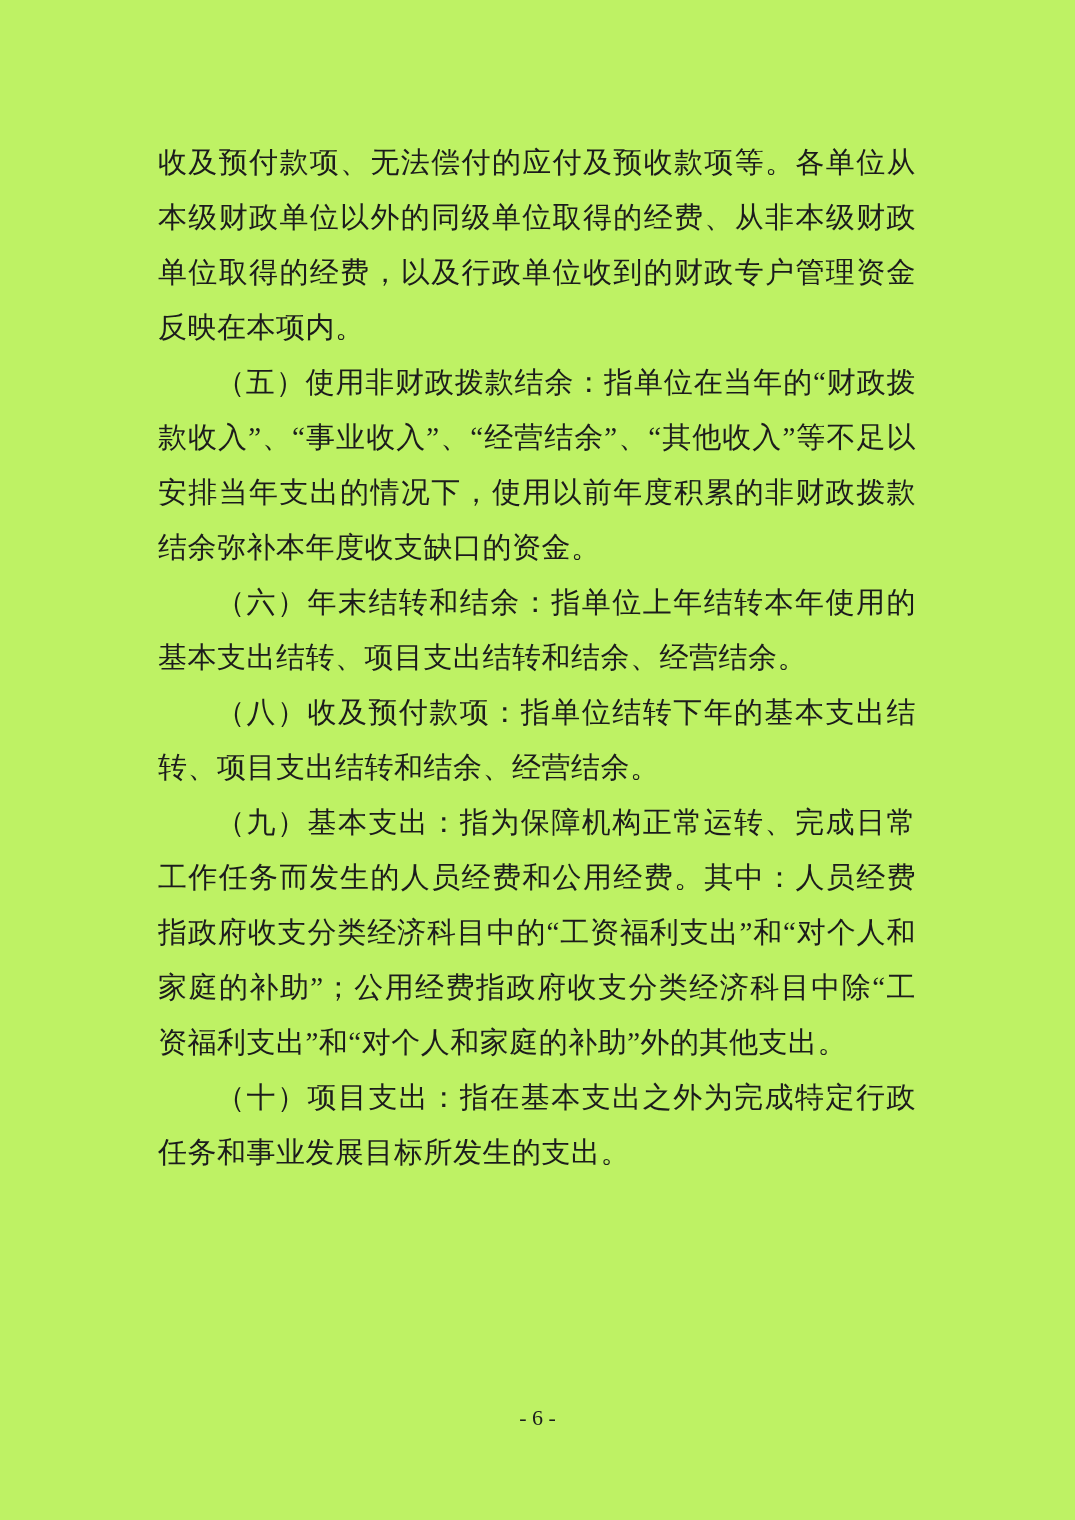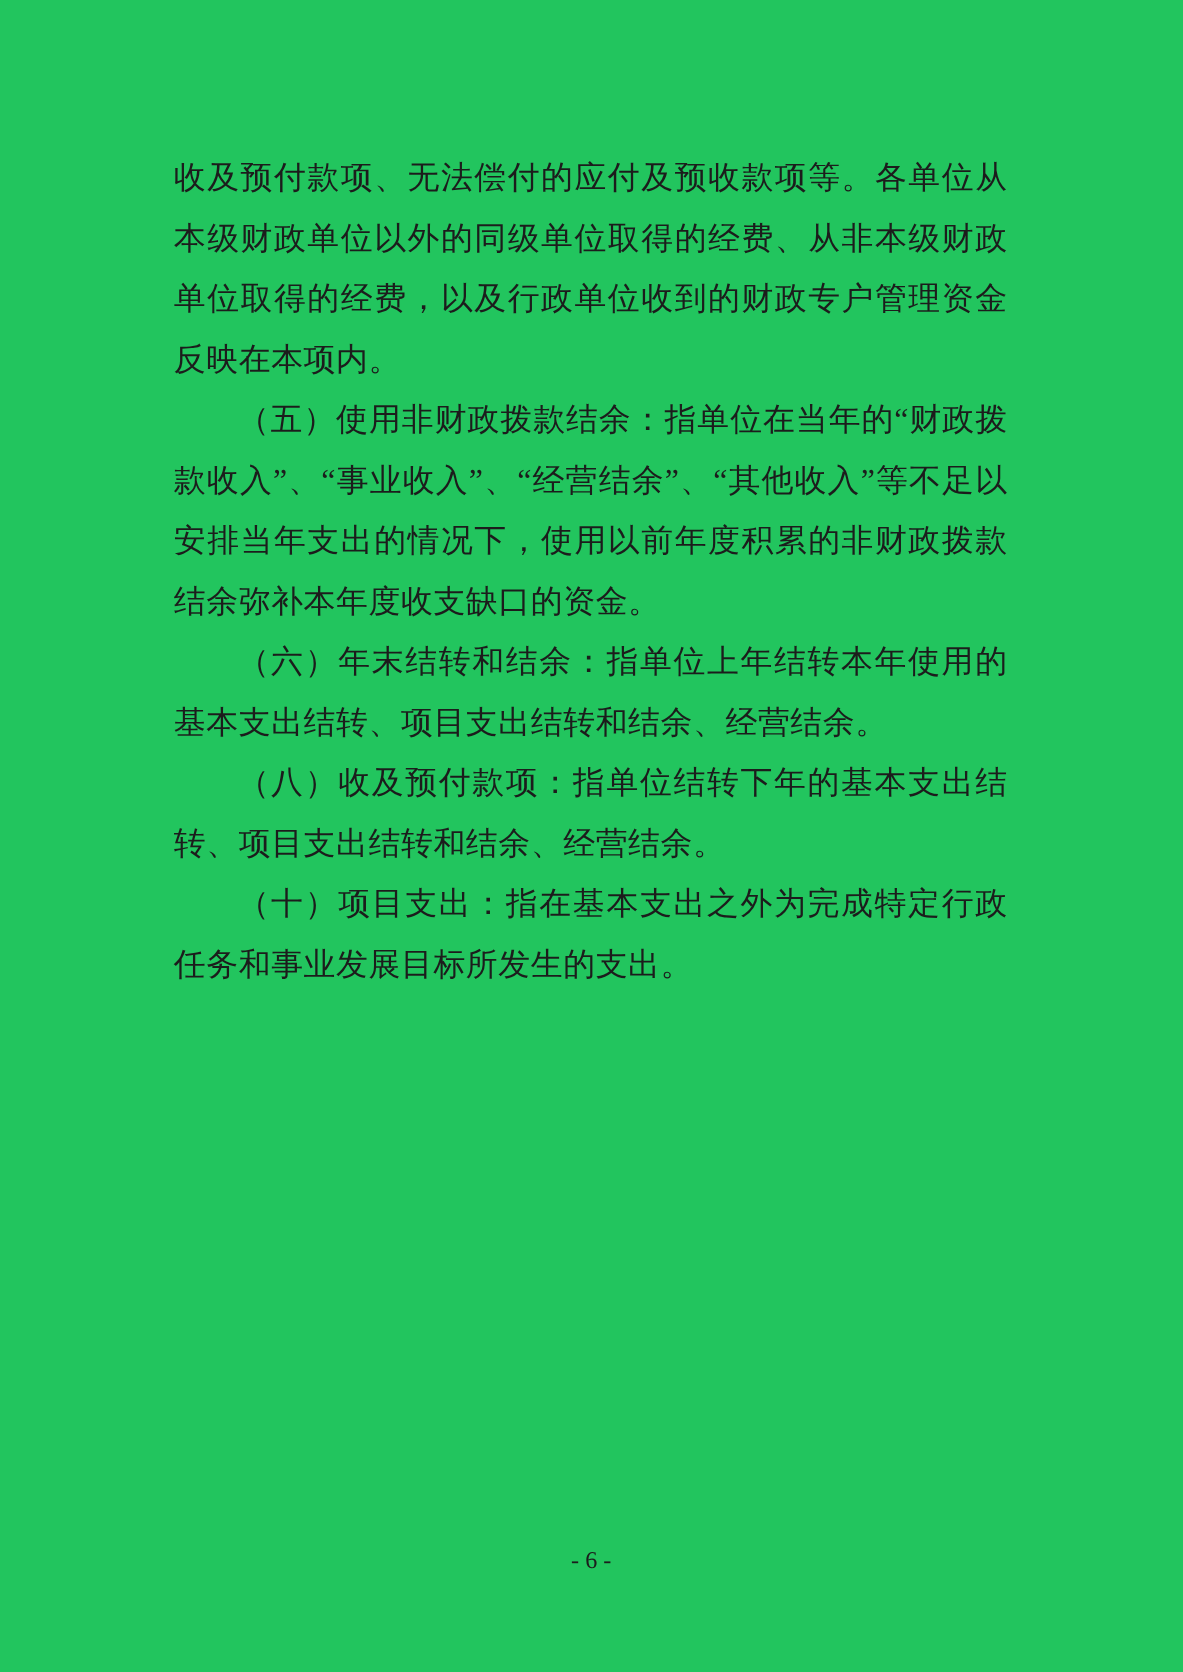--- a/index.html
+++ b/index.html
@@ -11,21 +11,21 @@
     height: 1520px;
     background: #ffffff;
     position: relative;
     font-family: "Liberation Serif", "DejaVu Serif", serif;
     color: #1c1c1c;
     overflow: hidden;
   }
   .page {
     position: absolute;
     inset: 0;
-    background: #22c55e;
+    background: #bef264;
   }
   .content {
     position: absolute;
     left: 158px;
     top: 135px;
     width: 758px;
     font-size: 29px;
     line-height: 55px;
     text-align: justify;
     text-justify: inter-character;
@@ -61,20 +61,21 @@
 
     <p class="para no-indent"><span>收及预付款项、无法偿付的应付及预收款项等。各单位从本级财政单位以外的同级单位取得的经费、从非本级财政单位取得的经费，以及行政单位收到的财政专户管理资金反映在本项内。</span></p>
 
     <p class="para"><span class="head">（五）使用非财政拨款结余：</span><span>指单位在当年的“财政拨款收入”、“事业收入”、“经营结余”、“其他收入”等不足以安排当年支出的情况下，使用以前年度积累的非财政拨款结余弥补本年度收支缺口的资金。</span></p>
 
     <p class="para"><span class="head">（六）年末结转和结余：</span><span>指单位上年结转本年使用的基本支出结转、项目支出结转和结余、经营结余。</span></p>
 
 
     <p class="para"><span class="head">（八）收及预付款项：</span><span>指单位结转下年的基本支出结转、项目支出结转和结余、经营结余。</span></p>
 
+    <p class="para"><span class="head">（九）基本支出：</span><span>指为保障机构正常运转、完成日常工作任务而发生的人员经费和公用经费。其中：人员经费指政府收支分类经济科目中的“工资福利支出”和“对个人和家庭的补助”；公用经费指政府收支分类经济科目中除“工资福利支出”和“对个人和家庭的补助”外的其他支出。</span></p>
 
     <p class="para"><span class="head">（十）项目支出：</span><span>指在基本支出之外为完成特定行政任务和事业发展目标所发生的支出。</span></p>
 
   </main>
 
   <footer class="page-footer">
     <span>- 6 -</span>
   </footer>
 
 </div>

